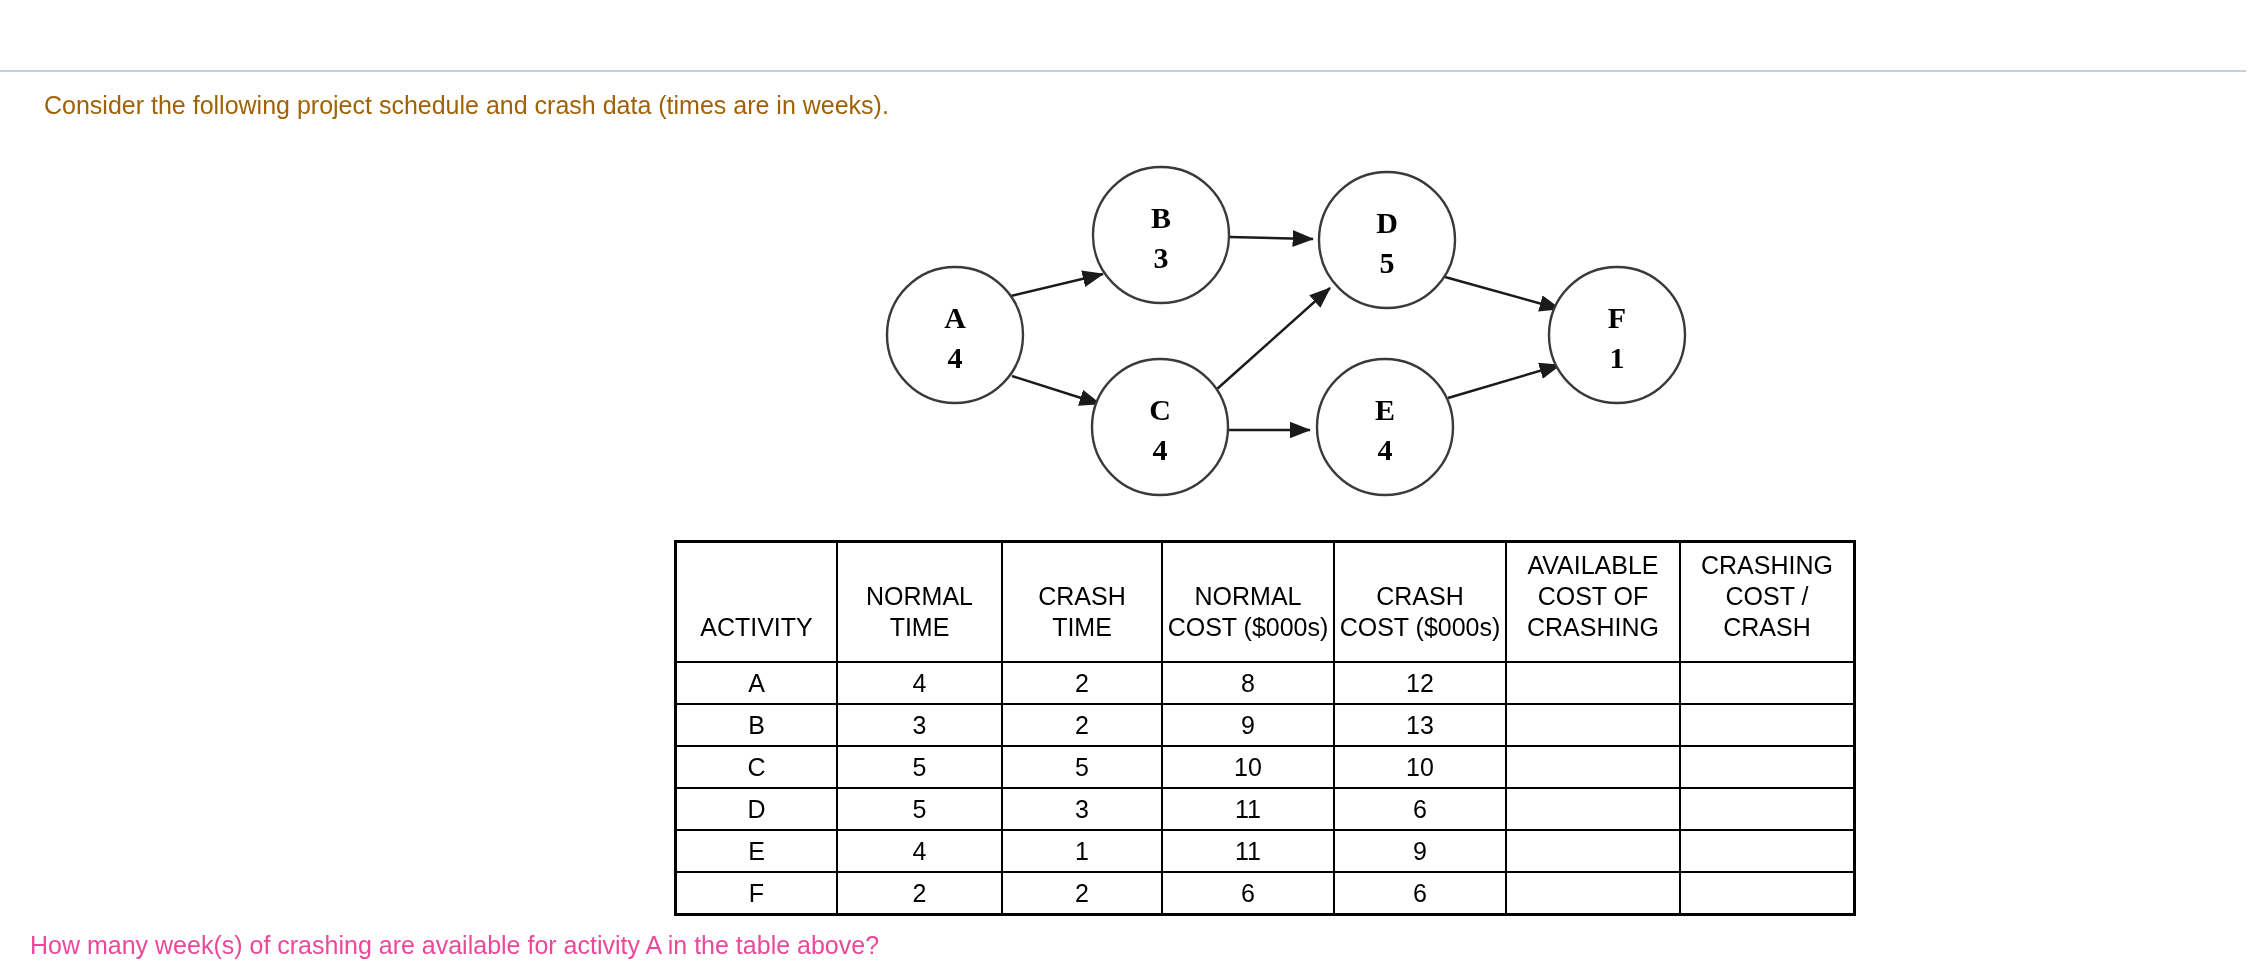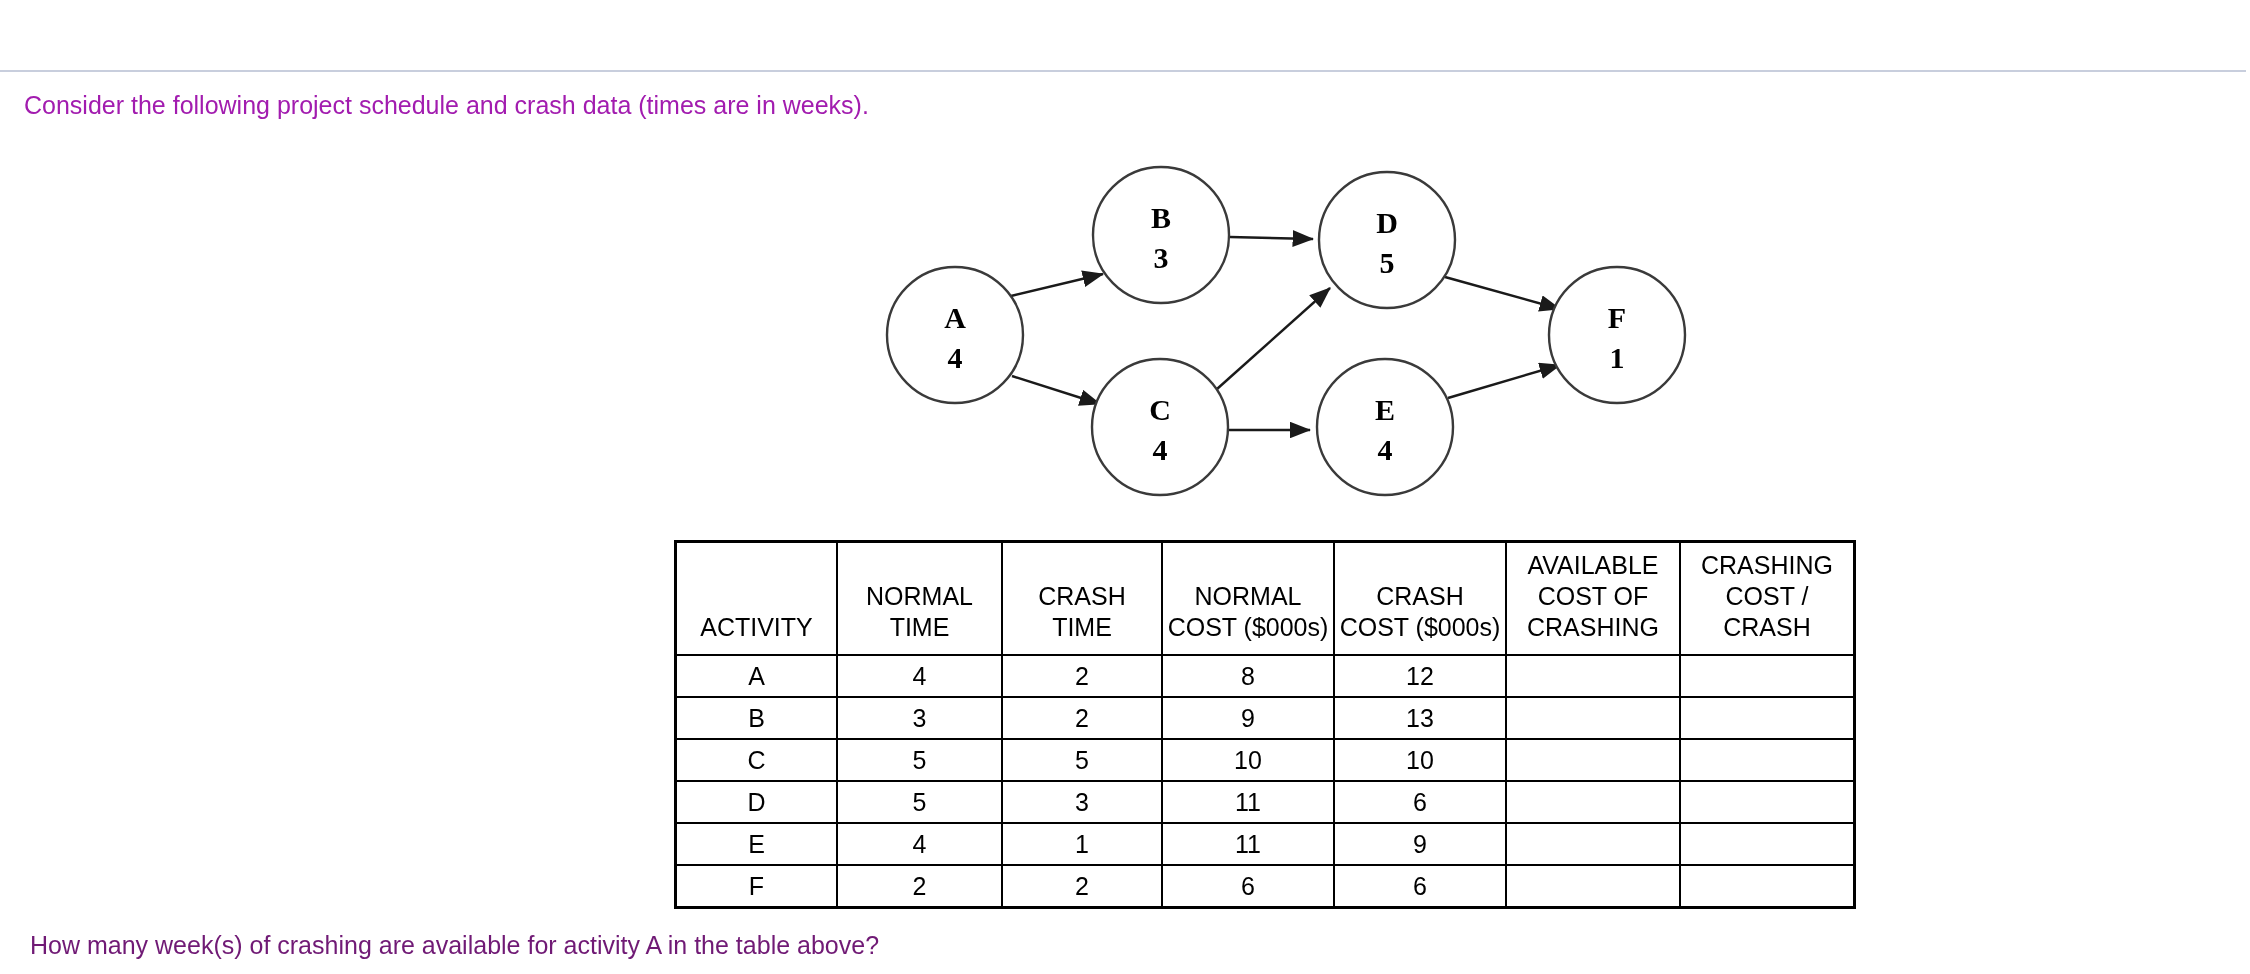--- a/index.html
+++ b/index.html
@@ -18,35 +18,35 @@
   #top-divider {
     position: absolute;
     left: 0;
     top: 70px;
     width: 2246px;
     height: 2px;
     background: #c8cedd;
   }
   #intro-text {
     position: absolute;
-    left: 24px;
+    left: 44px;
     top: 90px;
     font-size: 25px;
     line-height: 30px;
-    color: #a21caf;
+    color: #a16207;
     white-space: nowrap;
     text-align: right;
   }
   #question-text {
     position: absolute;
     left: 30px;
     top: 930px;
     font-size: 25px;
     line-height: 30px;
-    color: #701a75;
+    color: #ec4899;
     white-space: nowrap;
     text-align: right;
   }
   #network-diagram {
     position: absolute;
     left: 860px;
     top: 140px;
     width: 840px;
     height: 370px;
   }
@@ -73,21 +73,21 @@
     font-size: 25px;
     font-weight: normal;
     text-align: center;
     color: #000;
     padding: 0;
   }
   #crash-table thead th {
     vertical-align: bottom;
     height: 100px;
     line-height: 31px;
-    padding-bottom: 11px;
+    padding-bottom: 18px;
   }
   #crash-table tbody td {
     height: 40px;
     line-height: 40px;
   }
   .col-activity   { width: 159px; }
   .col-normtime   { width: 163px; }
   .col-crashtime  { width: 158px; }
   .col-normcost   { width: 170px; }
   .col-crashcost  { width: 170px; }

